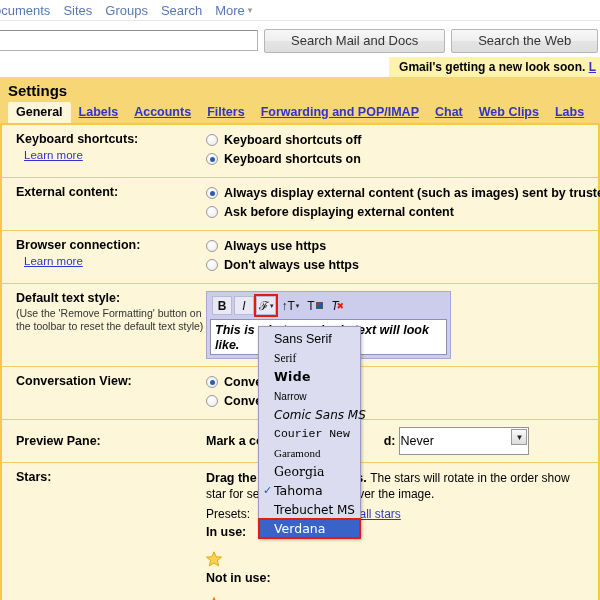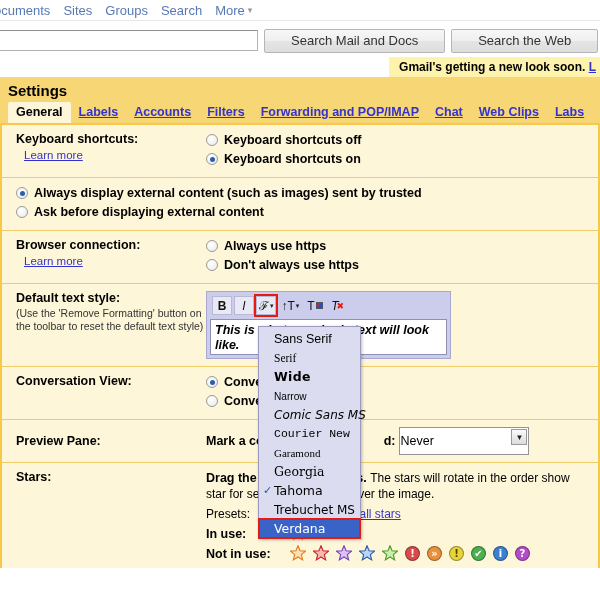--- a/index.html
+++ b/index.html
@@ -324,21 +324,21 @@
   .selbox .arrowbtn {
     position: absolute; right: 1px; top: 1px;
     width: 16px; height: 16px;
     background: linear-gradient(to bottom,#fbfbfb,#dcdcdc);
     border: 1px solid #9a9a9a;
     display:flex; align-items:center; justify-content:center;
     font-size: 8px; color:#222;
   }
 
   
-  .starline { display: flex; align-items: flex-end; gap: 0px; margin-top: 4px; }
+  .starline { display: flex; align-items: flex-start; gap: 12px; margin-top: 4px; flex-direction: column; }
   .starline .slbl { font-weight: bold; font-size: 12.5px; width: 84px; }
   .star { width: 16px; height: 16px; margin-right: 7px; }
   .badge {
     width: 15px; height: 15px; border-radius: 50%;
     margin-right: 7px;
     display: inline-flex; align-items: center; justify-content: center;
     font-size: 10px; font-weight: bold; color: #fff;
     border: 1px solid rgba(0,0,0,.35);
     font-family: "DejaVu Sans", sans-serif;
     line-height: 1;
@@ -402,20 +402,21 @@
         <span>Keyboard shortcuts off</span>
       </div>
       <div class="opt">
         <span class="radio on"></span>
         <span>Keyboard shortcuts on</span>
       </div>
     </div>
   </div>
 
   <div class="row">
+    <div class="lbl">External content:</div>
     <div class="ctl">
       <div class="opt">
         <span class="radio on"></span>
         <span>Always display external content (such as images) sent by trusted</span>
       </div>
       <div class="opt">
         <span class="radio"></span>
         <span>Ask before displaying external content</span>
       </div>
     </div>

